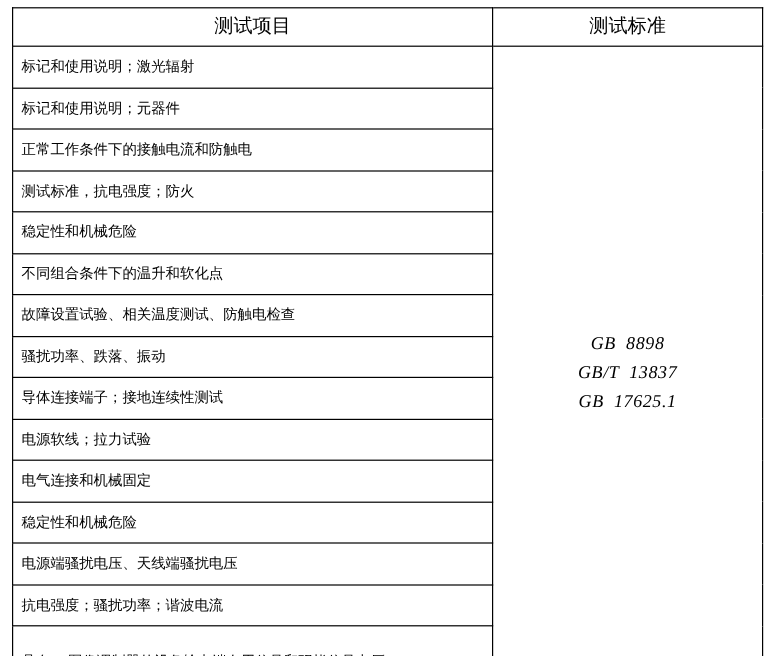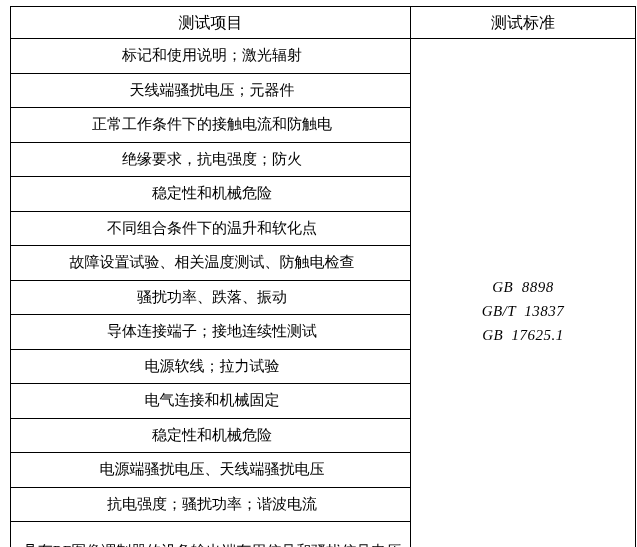--- a/index.html
+++ b/index.html
@@ -34,25 +34,25 @@
   }
   th.col-head {
     text-align: center;
     font-weight: bold;
     font-size: 16px;
     height: 31px;
     line-height: 31px;
     padding: 0;
   }
   td.item-cell {
-    font-size: 15px;
+    font-size: 12px;
     padding: 2px 4px 2px 7px;
     height: 29.5px;
     line-height: 1.25;
-    text-align: center;
+    text-align: left;
   }
   td.item-cell.two-line {
     height: 56px;
     line-height: 1.45;
   }
   td.standard-cell {
     text-align: center;
     vertical-align: middle;
     font-size: 15px;
     line-height: 1.6;
@@ -85,27 +85,27 @@
     <tbody>
       <tr>
         <td class="item-cell">标记和使用说明；激光辐射</td>
         <td class="standard-cell" rowspan="15">
           <span class="std-line">GB  8898</span>
           <span class="std-line">GB/T  13837</span>
           <span class="std-line">GB  17625.1</span>
         </td>
       </tr>
       <tr>
-        <td class="item-cell">天线端骚扰电压；元器件</td>
+        <td class="item-cell">标记和使用说明；元器件</td>
       </tr>
       <tr>
         <td class="item-cell">正常工作条件下的接触电流和防触电</td>
       </tr>
       <tr>
-        <td class="item-cell">绝缘要求，抗电强度；防火</td>
+        <td class="item-cell">测试标准，抗电强度；防火</td>
       </tr>
       <tr>
         <td class="item-cell">稳定性和机械危险</td>
       </tr>
       <tr>
         <td class="item-cell">不同组合条件下的温升和软化点</td>
       </tr>
       <tr>
         <td class="item-cell">故障设置试验、相关温度测试、防触电检查</td>
       </tr>

